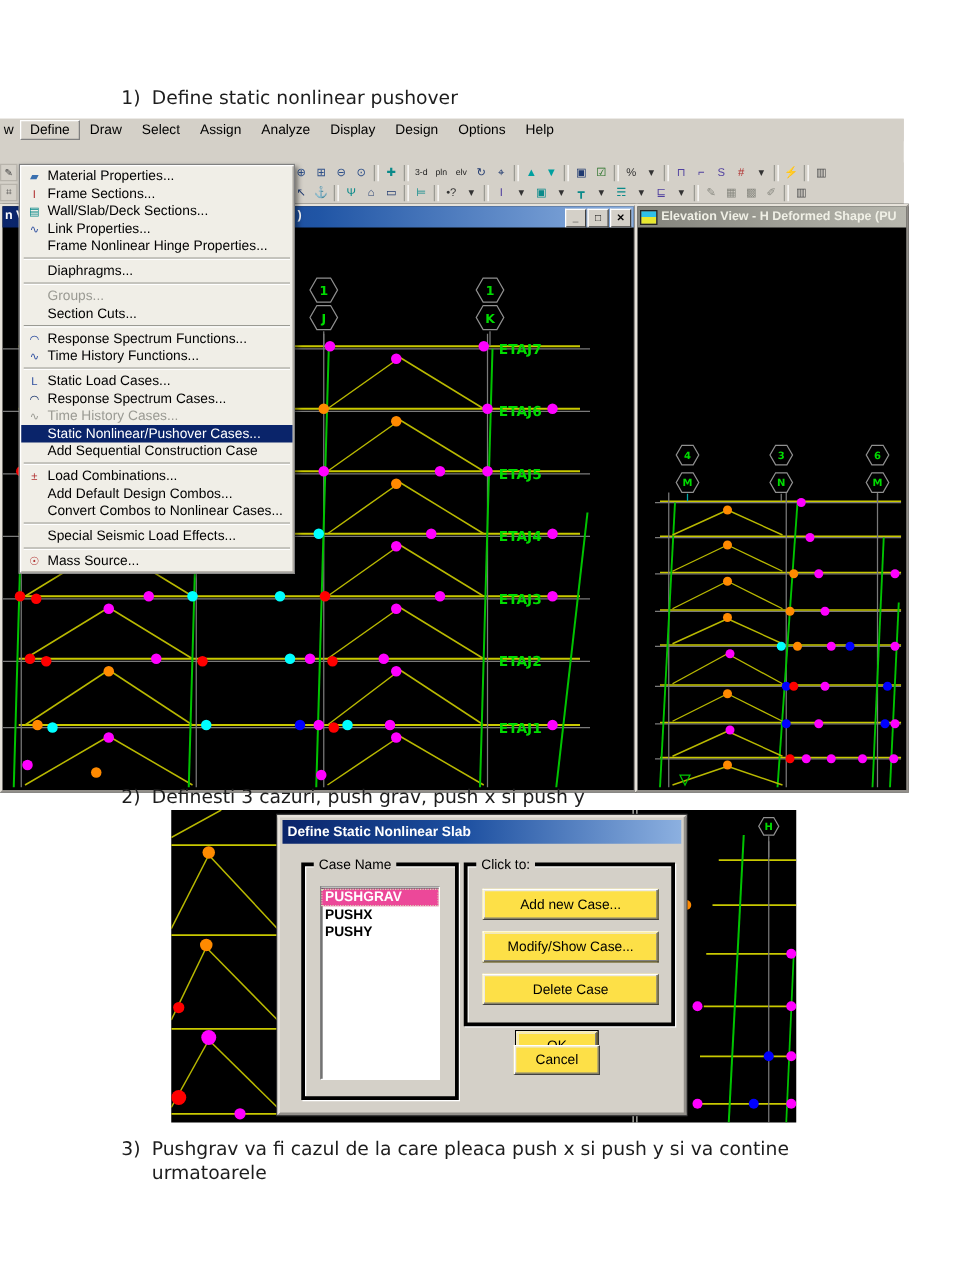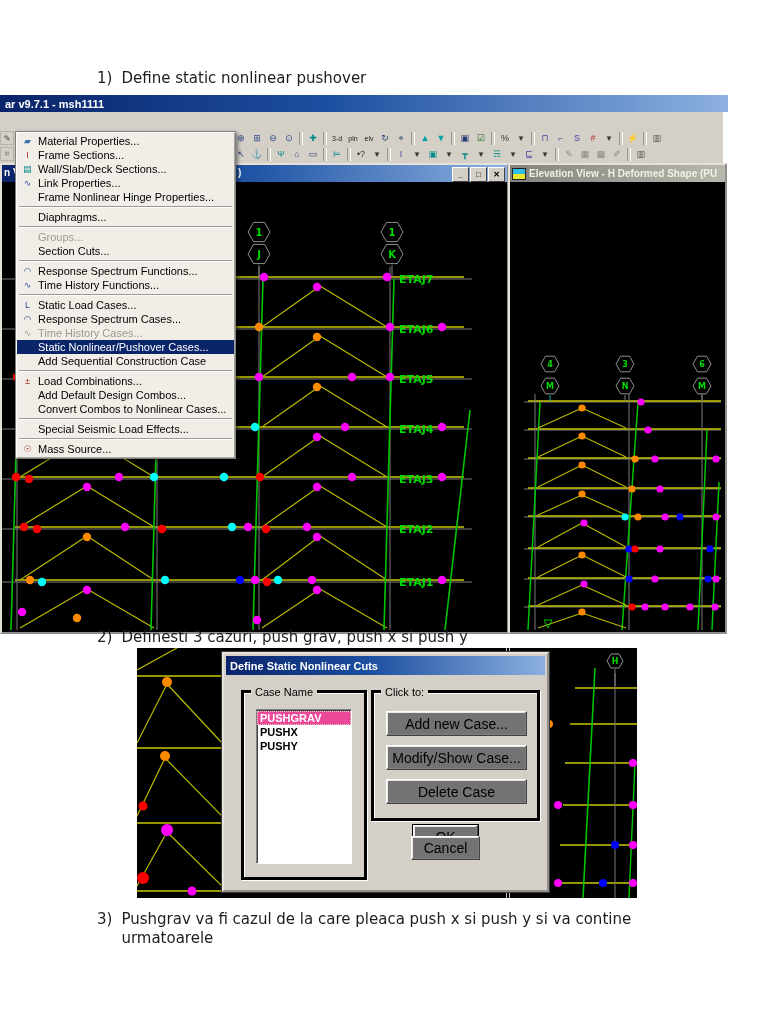--- a/index.html
+++ b/index.html
@@ -53,38 +53,35 @@
   
   #dlg{left:85px;top:4px;width:323px;height:236px;background:#D4D0C8;border:2px outset #e6e2da;box-shadow:0 0 0 1px #3c3c3c}
   #dlg-title{left:2px;top:2px;width:315px;height:19px;padding-left:4px}
   .group{position:absolute;border:3px solid #000000;box-shadow:inset 1px 1px 0 #fff,1px 1px 0 #fff}
   .group-label{position:absolute;top:-7px;left:7px;background:#D4D0C8;padding:0 4px;font-size:11px;color:#000;line-height:12px}
   #lb{position:absolute;left:12px;top:16px;width:94px;height:152px;background:#fff;
       border:1px solid;border-color:#808080 #fff #fff #808080;box-shadow:inset 1px 1px 0 #404040;
       font-size:11px;font-weight:bold;padding-top:1px;overflow:hidden}
   .lb-item{height:14px;line-height:14px;padding-left:3px;color:#000}
   .lb-item.selected{background:#ec4899;color:#fff;outline:1px dotted #d8d8b8;outline-offset:-1px}
-  .btn95{position:absolute;background:#737373;border:1px solid;border-color:#fff #404040 #404040 #fff;
+  .btn95{position:absolute;background:#fde047;border:1px solid;border-color:#fff #404040 #404040 #fff;
          box-shadow:inset -1px -1px 0 #808080,inset 1px 1px 0 #ece9e2;
-         font-size:14px;color:#000;display:flex;align-items:center;justify-content:center;cursor:default}
+         font-size:11px;color:#000;display:flex;align-items:center;justify-content:center;cursor:default}
   .btn95.default{box-shadow:inset -1px -1px 0 #808080,inset 1px 1px 0 #ece9e2,0 0 0 1px #000}
   svg text{font-family:"DejaVu Sans",sans-serif}
 </style>
 </head>
 <body>
 
 <div class="step" style="left:97px;top:69px">
   <span>1)</span>
   <span>Define static nonlinear pushover</span>
 </div>
 
 <div id="s1" class="abs">
-  <div id="s1-title" class="abs titlebar">
-    <span>ar v9.7.1 - msh1111</span>
-  </div>
   <div id="menubar">
     <span class="mb-frag">w</span>
   <span class="menu-top open">Define</span>
       <span class="menu-top">Draw</span>
       <span class="menu-top">Select</span>
       <span class="menu-top">Assign</span>
       <span class="menu-top">Analyze</span>
       <span class="menu-top">Display</span>
       <span class="menu-top">Design</span>
       <span class="menu-top">Options</span>
@@ -536,21 +533,21 @@
       <circle cx="88" cy="197" r="4" fill="#ff00ff"></circle>
       <circle cx="13" cy="235" r="4" fill="#ff00ff"></circle>
       <circle cx="58" cy="235" r="4" fill="#0000ff"></circle>
       <circle cx="88" cy="235" r="4" fill="#ff00ff"></circle>
     </svg>
   <div class="vdiv" style="top:0;height:10px"></div>
   <div class="vdiv" style="top:240px;height:10px"></div>
 
   <div id="dlg" class="abs">
     <div id="dlg-title" class="abs titlebar">
-      <span>Define Static Nonlinear Cuts</span>
+      <span>Define Static Nonlinear Slab</span>
     </div>
     <div class="group" style="left:17px;top:36px;width:120px;height:184px">
       <span class="group-label">Case Name</span>
       <div id="lb">
           <div class="lb-item selected">PUSHGRAV</div>
           <div class="lb-item">PUSHX</div>
           <div class="lb-item">PUSHY</div>
         </div>
     </div>
     <div class="group" style="left:147px;top:36px;width:163px;height:125px">

